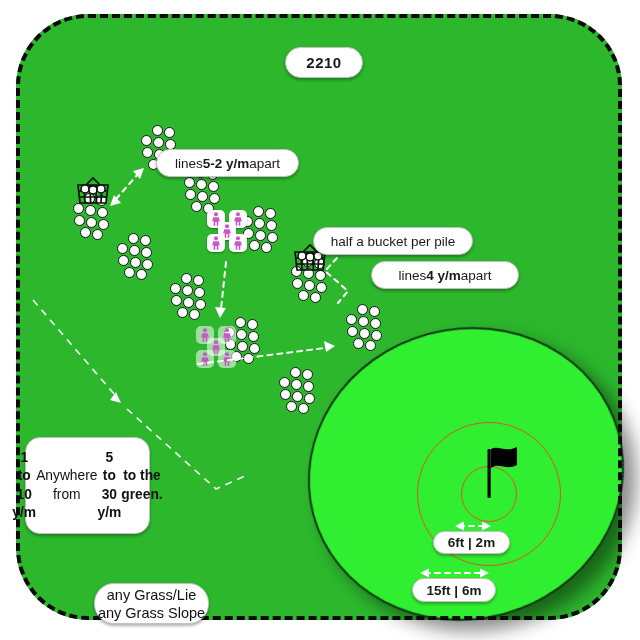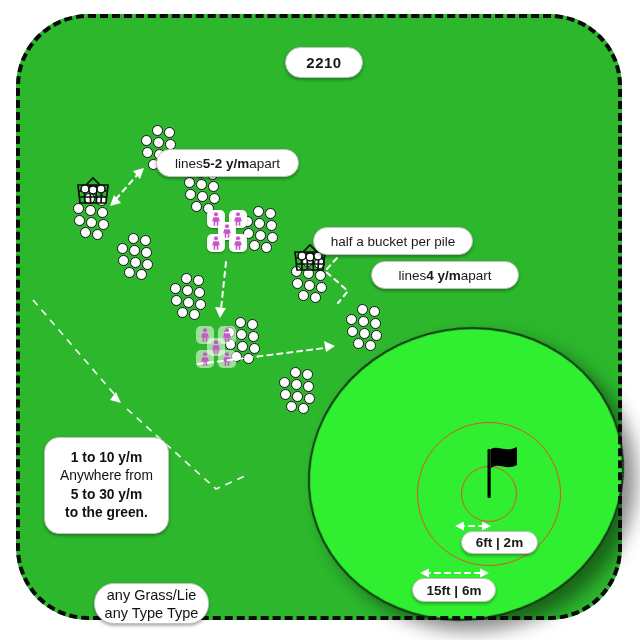--- a/index.html
+++ b/index.html
@@ -36,22 +36,22 @@
     background:#ffffff;border:1px solid #c2c2c2;border-radius:999px;
     box-shadow:0 2px 3px rgba(0,0,0,0.3);white-space:nowrap;
     font-size:13.5px;z-index:50;color:#1a1a1a;
   }
   .pill b{font-weight:700;}
   .badge{font-weight:700;font-size:15px;letter-spacing:0.5px;}
   .note-box{
     position:absolute;left:25px;top:437px;width:123px;height:95px;
     background:#fff;border:1px solid #c2c2c2;border-radius:15px;
     box-shadow:0 2px 3px rgba(0,0,0,0.3);
-    display:flex;flex-direction:column;align-items:center;justify-content:center;
-    font-size:13.8px;line-height:18.4px;font-weight:700;z-index:50;text-align:center;margin-left:19px;
+    display:flex;flex-direction:row;align-items:center;justify-content:center;
+    font-size:13.8px;line-height:18.4px;font-weight:700;z-index:50;text-align:center;
   }
   .note-box .light{font-weight:400;text-align:center;}
   .surface-pill{
     position:absolute;left:94px;top:583px;width:113px;height:39px;
     background:#fff;border:1px solid #c2c2c2;border-radius:20px;
     box-shadow:0 2px 3px rgba(0,0,0,0.3);
     display:flex;flex-direction:column;align-items:center;justify-content:center;
     font-size:14.5px;line-height:18px;z-index:50;
   }
   
@@ -118,38 +118,38 @@
 <div class="pill" style="left:313px;top:227px;width:158px;height:26px;">
   <span>half a bucket per pile</span>
 </div>
 
 <div class="pill" style="left:371px;top:261px;width:146px;height:26px;">
   <span>lines </span>
     <b>4 y/m</b>
     <span> apart</span>
 </div>
 
-<div class="pill" style="left:433px;top:531px;width:75px;height:21px;font-weight:700;margin-left:28px;">
+<div class="pill" style="left:433px;top:531px;width:75px;height:21px;font-weight:700;">
   <span>6ft | 2m</span>
 </div>
 
 <div class="pill" style="left:412px;top:578px;width:82px;height:22px;font-weight:700;">
   <span>15ft | 6m</span>
 </div>
 
 <div class="note-box">
   <div>1 to 10 y/m</div>
   <div class="light">Anywhere from</div>
   <div>5 to 30 y/m</div>
   <div>to the green.</div>
 </div>
 
 <div class="surface-pill">
   <div>any Grass/Lie</div>
-  <div>any Type Type</div>
+  <div>any Grass Slope</div>
 </div>
 
 <div class="pile" style="left: 161px; top: 147px;">
     <div class="ball" style="left: -9.5px; top: -22.5px;"></div>
     <div class="ball" style="left: 2.5px; top: -20.5px;"></div>
     <div class="ball" style="left: -20.5px; top: -12.5px;"></div>
     <div class="ball" style="left: -8.5px; top: -10.5px;"></div>
     <div class="ball" style="left: 3.5px; top: -8.5px;"></div>
     <div class="ball" style="left: -19.5px; top: -0.5px;"></div>
     <div class="ball" style="left: -7.5px; top: 1.5px;"></div>

